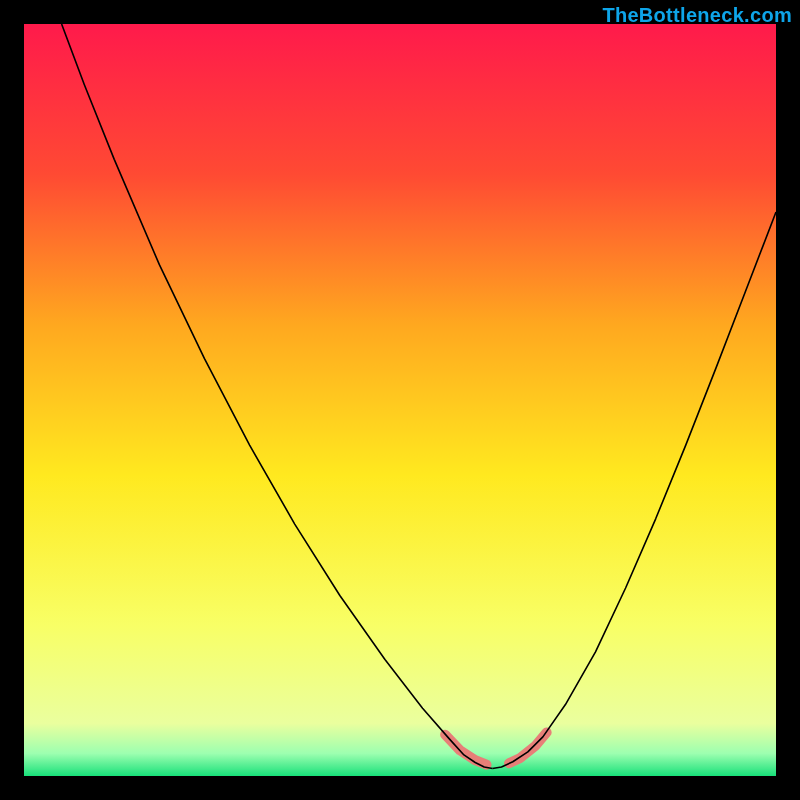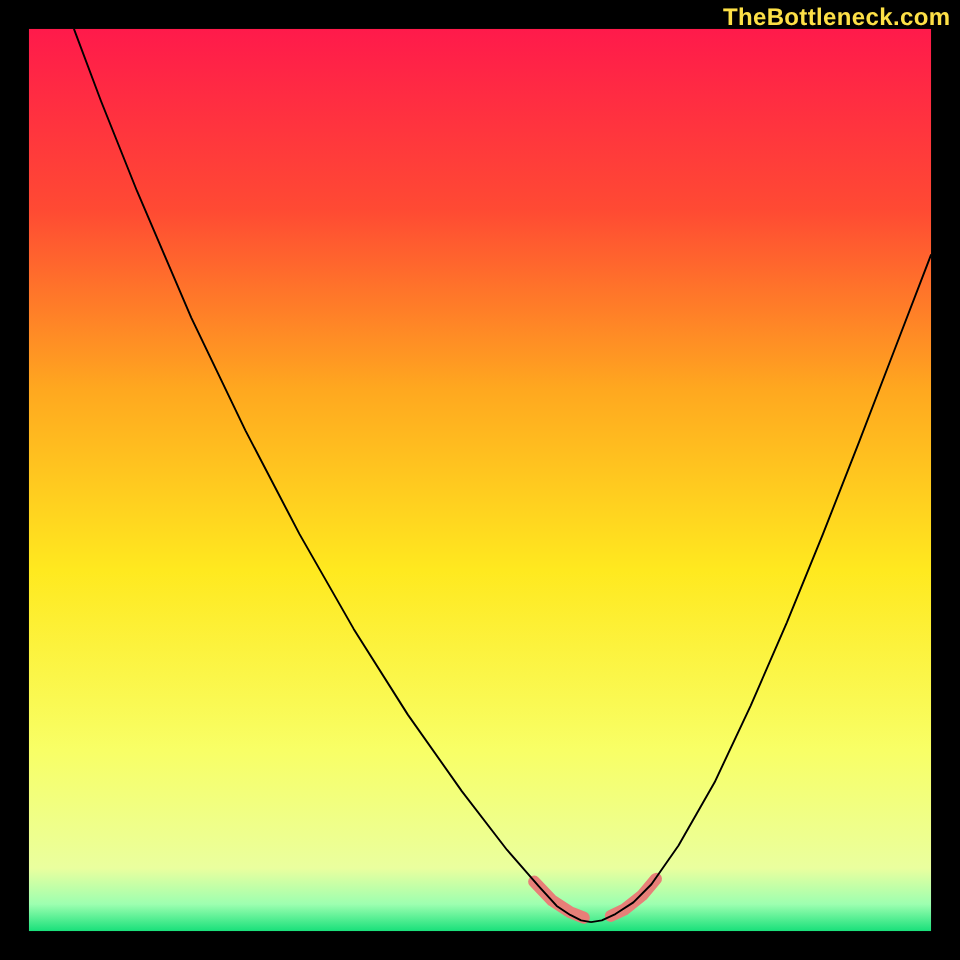--- a/index.html
+++ b/index.html
@@ -21,21 +21,21 @@
     position: absolute;
     left: 24px;
     top: 24px;
     width: 752px;
     height: 752px;
   }
   .attribution {
     position: absolute;
     top: 4px;
     right: 8px;
-    color: #fde047;
+    color: #0ea5e9;
     font-size: 20px;
     font-weight: 600;
     letter-spacing: 0.3px;
     user-select: none;
   }
 </style>
 </head>
 <body>
 
 <div class="frame">

